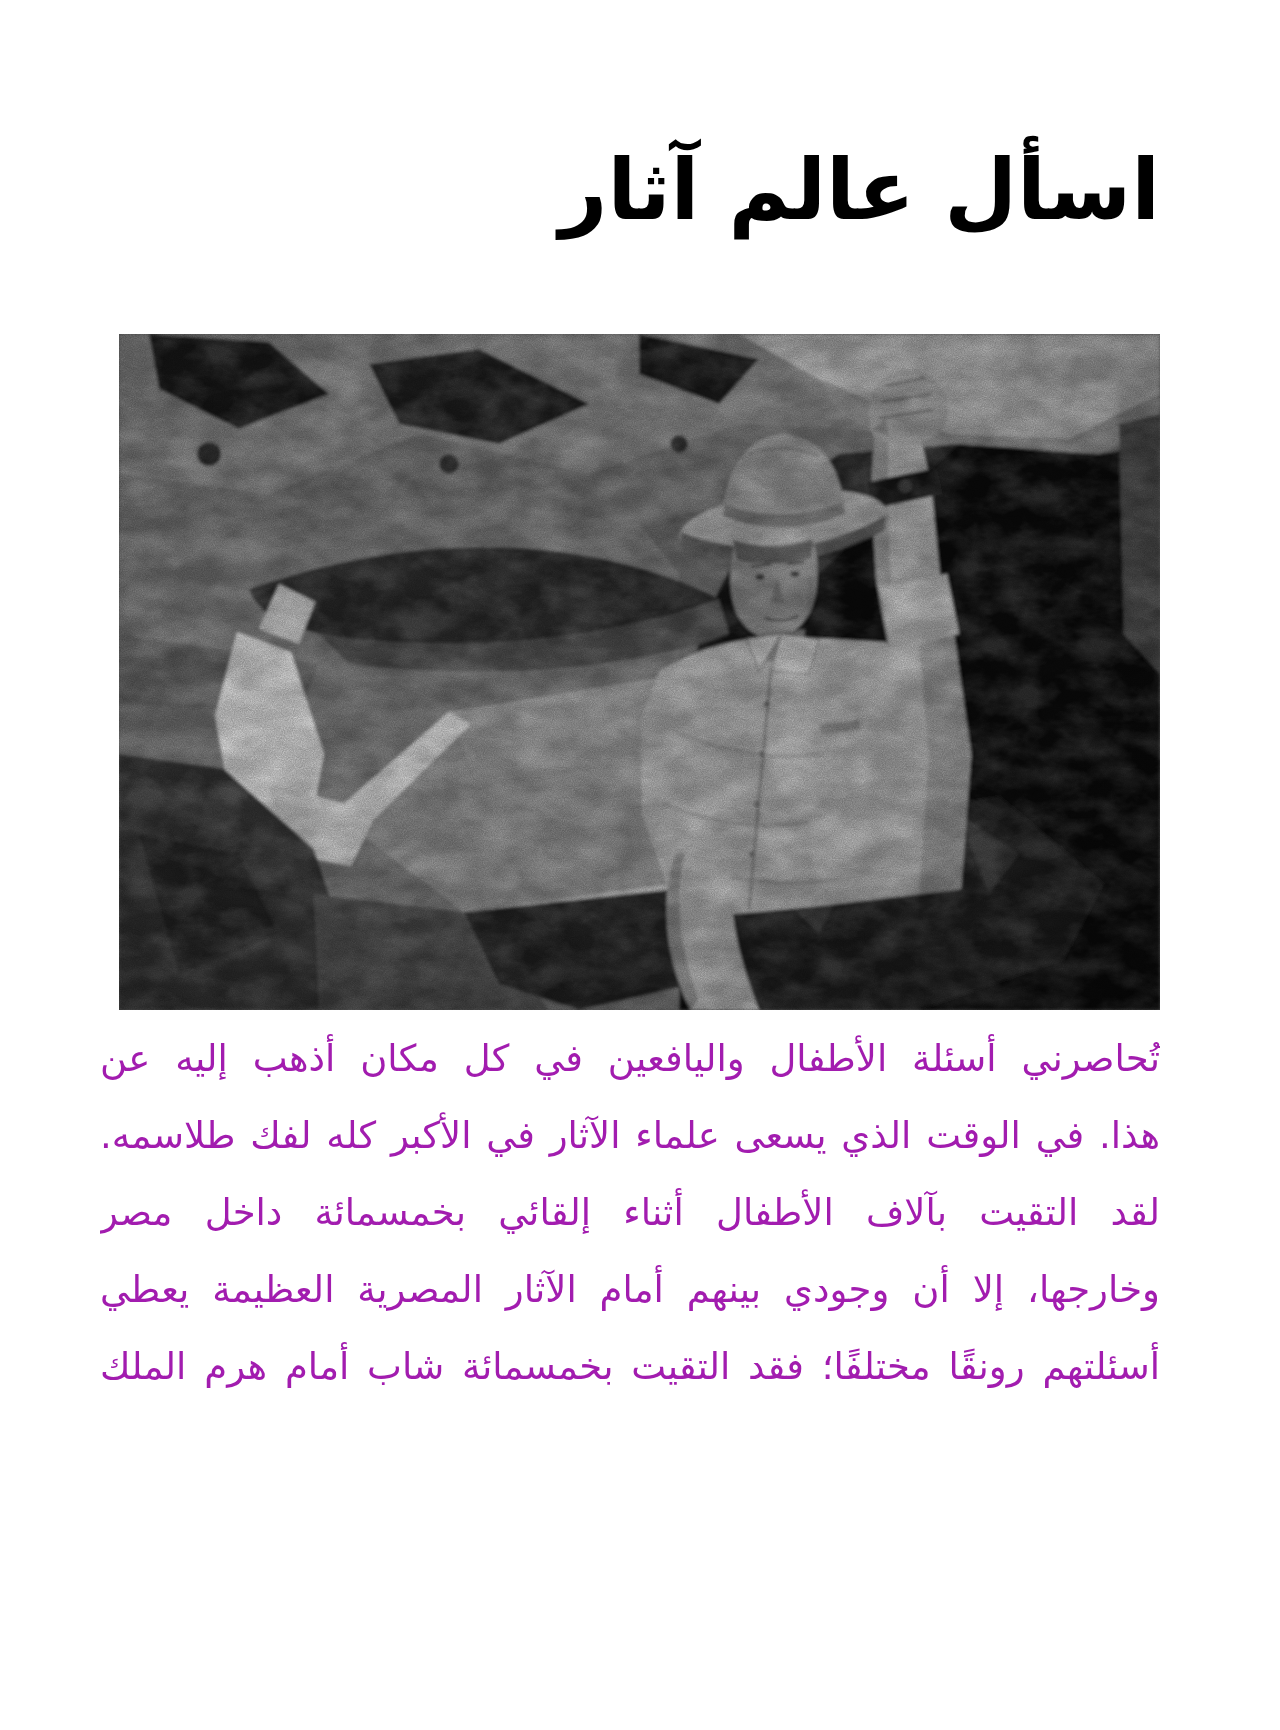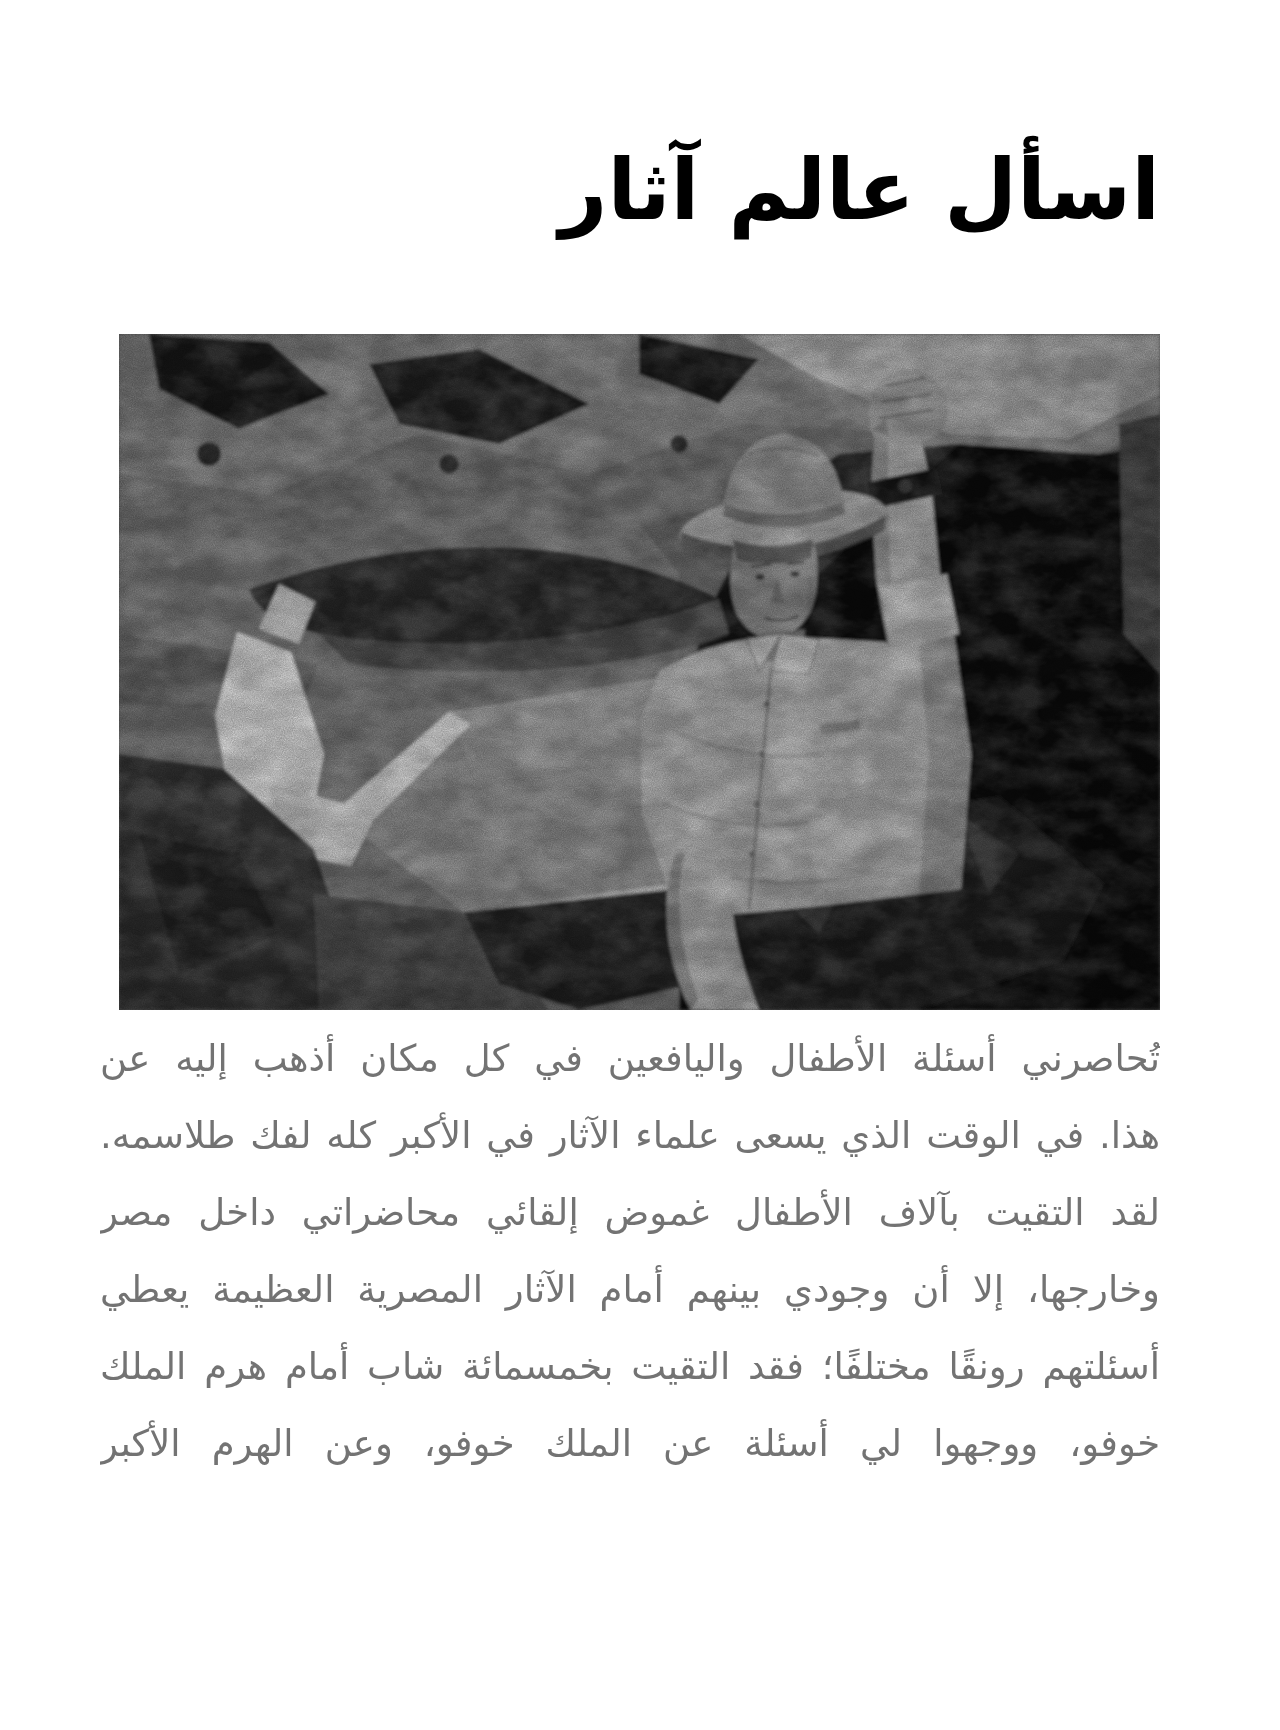--- a/index.html
+++ b/index.html
@@ -59,21 +59,21 @@
     display: block;
     direction: rtl;
     unicode-bidi: embed;
     text-align: justify;
     text-align-last: justify;
     -moz-text-align-last: justify;
     font-size: 37px;
     line-height: 77px;
     height: 77px;
     overflow: hidden;
-    color: #737373;
+    color: #a21caf;
     font-family: "DejaVu Sans", sans-serif;
   }
 </style>
 </head>
 <body>
 
 <div class="page">
   <div class="content">
 
     <h1 class="title">اسأل عالم آثار</h1>
@@ -218,21 +218,20 @@
         </g>
       </svg>
     </figure>
 
     <section class="body-text">
       <p class="paragraph">
         <span class="text-line">تُحاصرني أسئلة الأطفال واليافعين في كل مكان أذهب إليه عن</span>
         <span class="text-line">هذا. في الوقت الذي يسعى علماء الآثار في الأكبر كله لفك طلاسمه.</span>
       </p>
       <p class="paragraph">
-        <span class="text-line">لقد التقيت بآلاف الأطفال غموض إلقائي محاضراتي داخل مصر</span>
+        <span class="text-line">لقد التقيت بآلاف الأطفال أثناء إلقائي بخمسمائة داخل مصر</span>
         <span class="text-line">وخارجها، إلا أن وجودي بينهم أمام الآثار المصرية العظيمة يعطي</span>
         <span class="text-line">أسئلتهم رونقًا مختلفًا؛ فقد التقيت بخمسمائة شاب أمام هرم الملك</span>
-        <span class="text-line">خوفو، ووجهوا لي أسئلة عن الملك خوفو، وعن الهرم الأكبر</span>
       </p>
     </section>
 
   </div>
 </div>
 
 </body></html>

